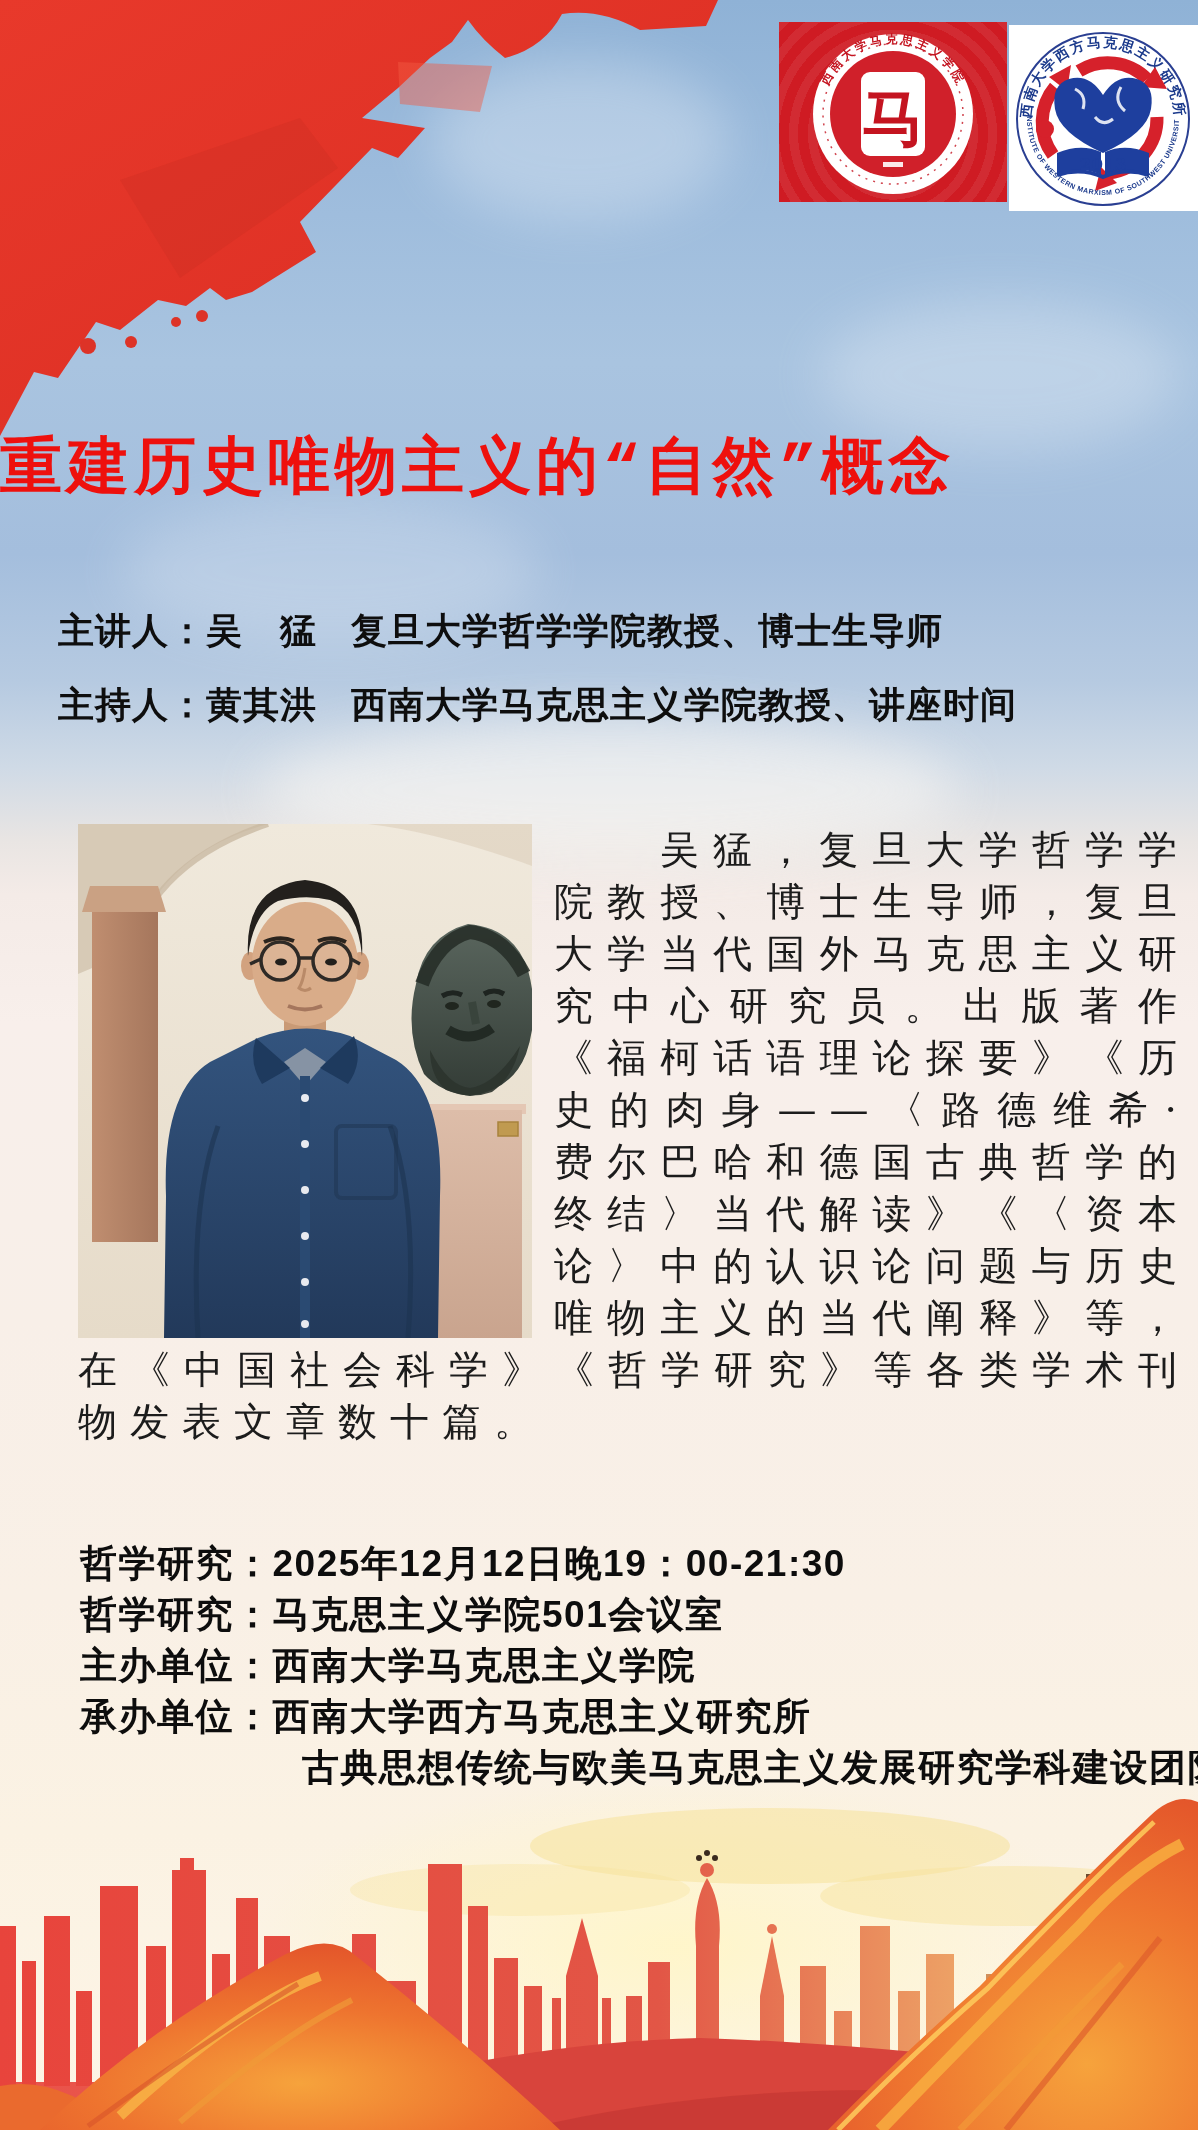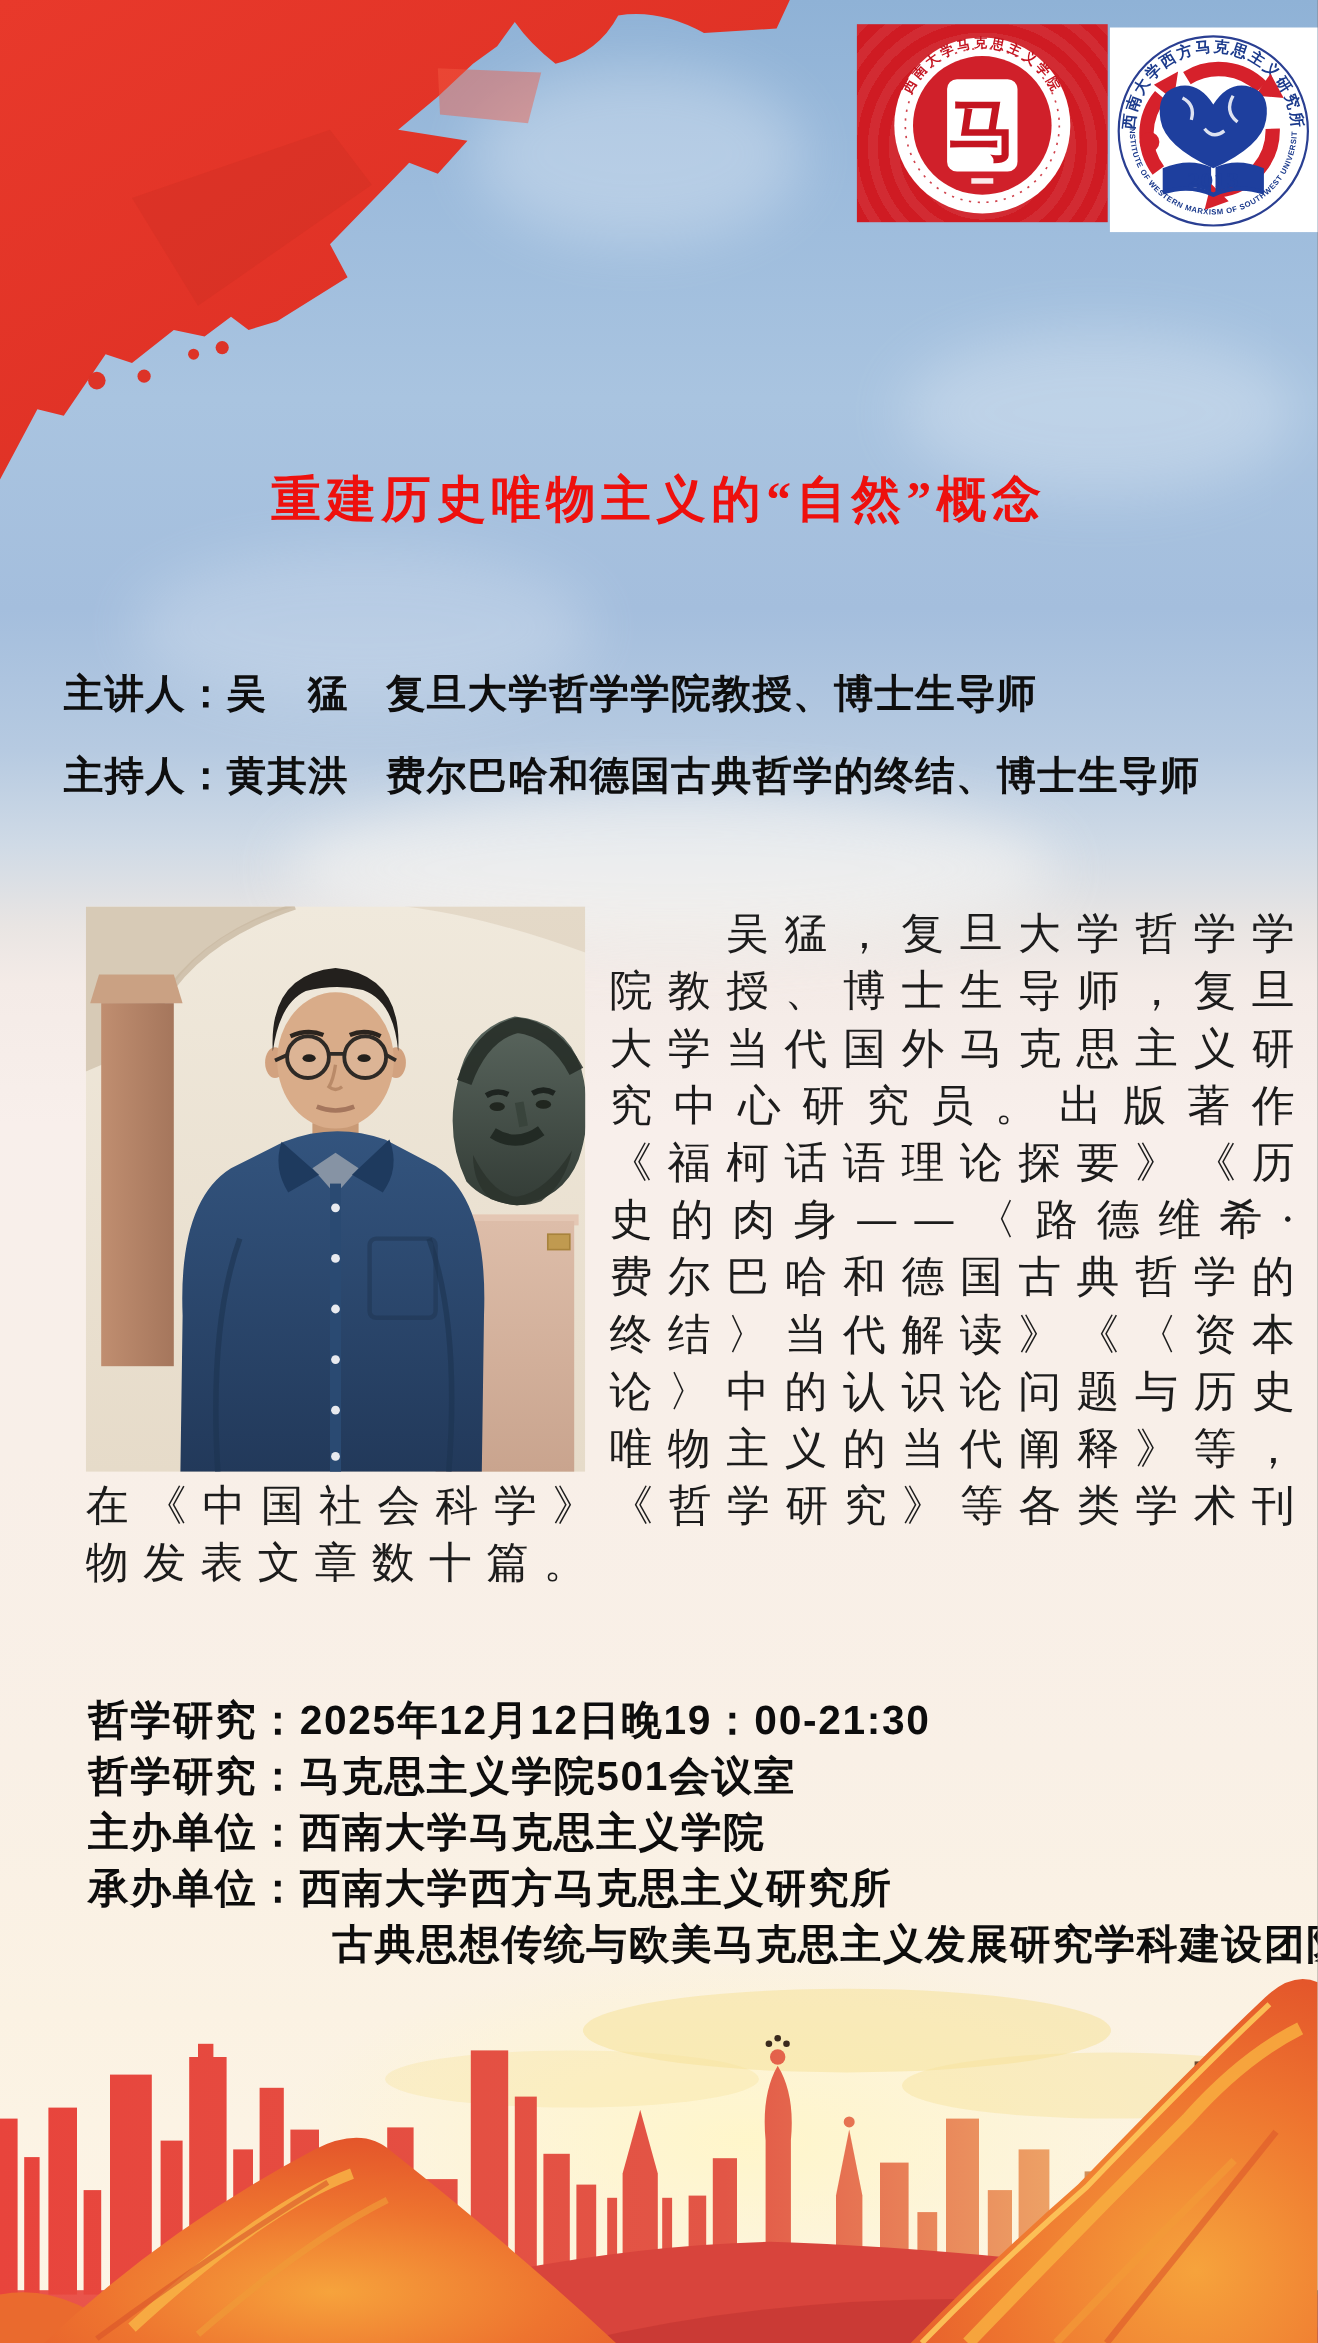--- a/index.html
+++ b/index.html
@@ -12,23 +12,23 @@
       #f8efeb 48%, #f8efe8 62%, #f9f0e6 75%, #fbf2e3 86%, #fdf5e6 100%);
   }
   .cloud{position:absolute;border-radius:50%;filter:blur(26px);background:rgba(255,255,255,.55);}
   .paint-svg{position:absolute;left:0;top:0;}
   .logo-left{position:absolute;left:779px;top:22px;width:228px;height:180px;background:#cf1b23;
     background-image:repeating-radial-gradient(circle at 50% 62%,rgba(255,255,255,.07) 0 9px,rgba(255,255,255,0) 9px 19px);}
   .logo-right{position:absolute;left:1009px;top:25px;width:189px;height:186px;background:#ffffff;}
   .series-title{position:absolute;left:0;top:298px;width:100%;text-align:center;
     color:#ffffff;font-family:"DejaVu Serif",serif;font-weight:bold;
     font-size:50px;letter-spacing:9px;white-space:nowrap;}
-  .main-title{position:absolute;left:0;top:424px;width:100%;text-align:center;
-    color:#ee100d;font-family:Liberation Serif, serif;font-weight:bold;
-    font-size:45px;letter-spacing:5px;white-space:nowrap;}
+  .main-title{position:absolute;left:0;top:424px;width:100%;
+    color:#ee100d;font-family:Liberation Mono, monospace;font-weight:bold;
+    font-size:62px;letter-spacing:5px;white-space:nowrap;}
   .speakers{position:absolute;left:58px;top:594px;color:#0e0e0e;font-weight:bold;
     font-size:36px;line-height:74px;letter-spacing:1px;white-space:nowrap;}
   .speakers .aff{margin-left:34px;}
   .bio-flow{position:absolute;left:78px;top:824px;width:1112px;
     font-family:"DejaVu Serif",serif;color:#1c1c1c;font-size:39px;line-height:52px;
     letter-spacing:13px;text-align:justify;}
   .photo{float:left;width:454px;height:514px;margin:0 22px 6px 0;}
   .bio-flow p{margin:0;text-indent:106px;}
   .details{position:absolute;left:80px;top:1538px;color:#0d0d0d;font-weight:bold;
     font-size:37px;line-height:51px;letter-spacing:1.5px;white-space:nowrap;}
@@ -118,21 +118,21 @@
   </div>
 
 
   <div class="main-title">重建历史唯物主义的“自然”概念</div>
 
   <div class="speakers">
     <div>
       <span>主讲人：</span><span>吴　猛</span><span class="aff">复旦大学哲学学院教授、博士生导师</span>
     </div>
     <div>
-      <span>主持人：</span><span>黄其洪</span><span class="aff">费尔巴哈和德国古典哲学的终结、博士生导师</span>
+      <span>主持人：</span><span>黄其洪</span><span class="aff">西南大学马克思主义学院教授、讲座时间</span>
     </div>
   </div>
 
   <div class="bio-flow">
     <div class="photo">
       <svg width="454" height="514" viewBox="0 0 454 514">
         <defs>
           <linearGradient id="wallg" x1="0" y1="0" x2="0" y2="1">
             <stop offset="0" stop-color="#f0e9dc"></stop>
               <stop offset="1" stop-color="#e6dbc9"></stop>

